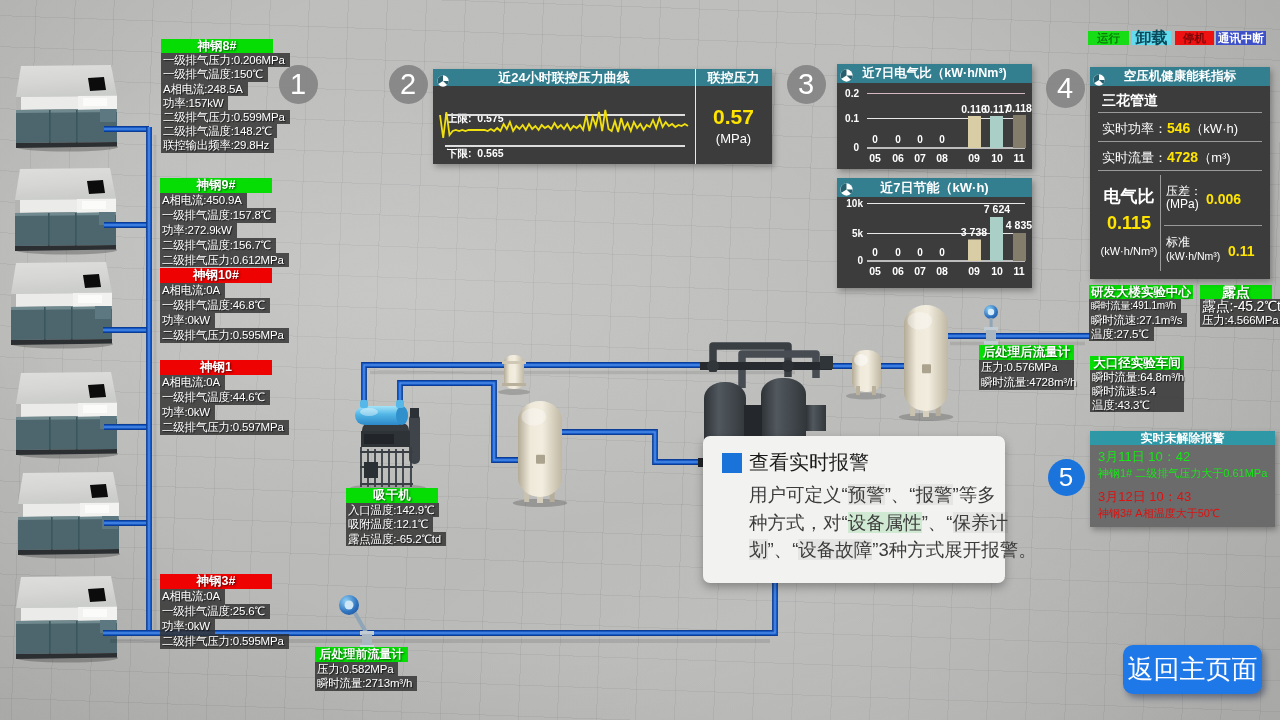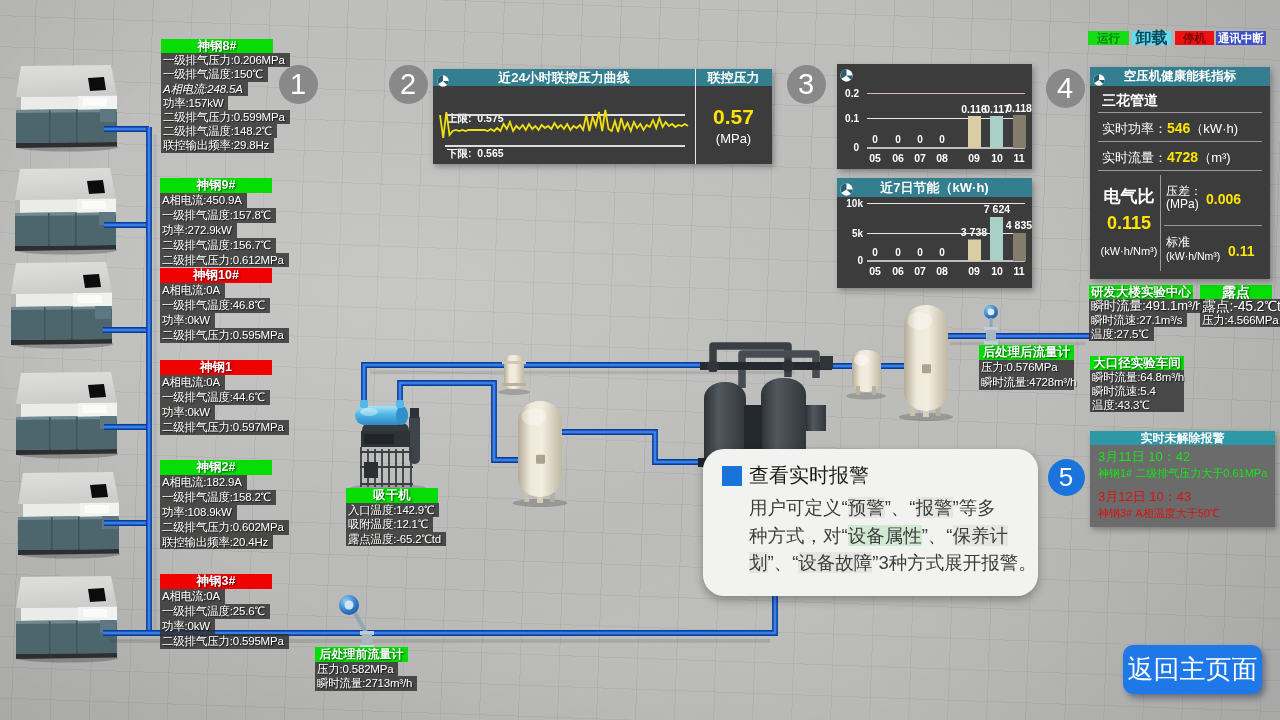--- a/index.html
+++ b/index.html
@@ -208,21 +208,21 @@
  <rect x="362" y="634" width="10" height="42" fill="#aab6c0"></rect>
  <rect x="360" y="645" width="14" height="4" fill="#ccd6de"></rect>
  <rect x="360" y="672" width="14" height="4" fill="#c2ccd4"></rect>
  <ellipse cx="367" cy="682" rx="16" ry="3" fill="rgba(40,40,40,0.22)"></ellipse>
 </g>
     </svg>
 <div style="position:absolute;left:161px;top:39px;z-index:30;line-height:0;white-space:nowrap;">
       <div style="width:112px;background:#05dd05;color:#ffffff;font-weight:bold;font-size:12.5px;line-height:14.2px;text-align:center;text-shadow:1px 1px 2px rgba(0,0,0,0.65);">神钢8#</div>
       <div style="line-height:0;white-space:nowrap;"><span style="display:inline-block;background:rgba(47,47,47,0.82);color:#fff;font-size:11.5px;line-height:14.2px;padding:0 5px 0 2px;letter-spacing:-0.2px;text-shadow:1px 1px 1px rgba(0,0,0,0.7);">一级排气压力:0.206MPa</span></div>
       <div style="line-height:0;white-space:nowrap;"><span style="display:inline-block;background:rgba(47,47,47,0.82);color:#fff;font-size:11.5px;line-height:14.2px;padding:0 5px 0 2px;letter-spacing:-0.2px;text-shadow:1px 1px 1px rgba(0,0,0,0.7);">一级排气温度:150℃</span></div>
-      <div style="line-height:0;white-space:nowrap;font-style:italic;"><span style="display:inline-block;background:rgba(47,47,47,0.82);color:#fff;font-size:11.5px;line-height:14.2px;padding:0 5px 0 2px;letter-spacing:-0.2px;text-shadow:1px 1px 1px rgba(0,0,0,0.7);">A相电流:248.5A</span></div>
+      <div style="line-height:0;white-space:nowrap;"><span style="display:inline-block;background:rgba(47,47,47,0.82);color:#fff;font-size:11.5px;line-height:14.2px;padding:0 5px 0 2px;letter-spacing:-0.2px;text-shadow:1px 1px 1px rgba(0,0,0,0.7);">A相电流:248.5A</span></div>
       <div style="line-height:0;white-space:nowrap;"><span style="display:inline-block;background:rgba(47,47,47,0.82);color:#fff;font-size:11.5px;line-height:14.2px;padding:0 5px 0 2px;letter-spacing:-0.2px;text-shadow:1px 1px 1px rgba(0,0,0,0.7);">功率:157kW</span></div>
       <div style="line-height:0;white-space:nowrap;"><span style="display:inline-block;background:rgba(47,47,47,0.82);color:#fff;font-size:11.5px;line-height:14.2px;padding:0 5px 0 2px;letter-spacing:-0.2px;text-shadow:1px 1px 1px rgba(0,0,0,0.7);">二级排气压力:0.599MPa</span></div>
       <div style="line-height:0;white-space:nowrap;"><span style="display:inline-block;background:rgba(47,47,47,0.82);color:#fff;font-size:11.5px;line-height:14.2px;padding:0 5px 0 2px;letter-spacing:-0.2px;text-shadow:1px 1px 1px rgba(0,0,0,0.7);">二级排气温度:148.2℃</span></div>
       <div style="line-height:0;white-space:nowrap;"><span style="display:inline-block;background:rgba(47,47,47,0.82);color:#fff;font-size:11.5px;line-height:14.2px;padding:0 5px 0 2px;letter-spacing:-0.2px;text-shadow:1px 1px 1px rgba(0,0,0,0.7);">联控输出频率:29.8Hz</span></div>
     </div>
     <div style="position:absolute;left:160px;top:178px;z-index:30;line-height:0;white-space:nowrap;">
       <div style="width:112px;background:#05dd05;color:#ffffff;font-weight:bold;font-size:12.5px;line-height:14.9px;text-align:center;text-shadow:1px 1px 2px rgba(0,0,0,0.65);">神钢9#</div>
       <div style="line-height:0;white-space:nowrap;"><span style="display:inline-block;background:rgba(47,47,47,0.82);color:#fff;font-size:11.5px;line-height:14.9px;padding:0 5px 0 2px;letter-spacing:-0.2px;text-shadow:1px 1px 1px rgba(0,0,0,0.7);">A相电流:450.9A</span></div>
       <div style="line-height:0;white-space:nowrap;"><span style="display:inline-block;background:rgba(47,47,47,0.82);color:#fff;font-size:11.5px;line-height:14.9px;padding:0 5px 0 2px;letter-spacing:-0.2px;text-shadow:1px 1px 1px rgba(0,0,0,0.7);">一级排气温度:157.8℃</span></div>
       <div style="line-height:0;white-space:nowrap;"><span style="display:inline-block;background:rgba(47,47,47,0.82);color:#fff;font-size:11.5px;line-height:14.9px;padding:0 5px 0 2px;letter-spacing:-0.2px;text-shadow:1px 1px 1px rgba(0,0,0,0.7);">功率:272.9kW</span></div>
@@ -236,28 +236,20 @@
       <div style="line-height:0;white-space:nowrap;"><span style="display:inline-block;background:rgba(47,47,47,0.82);color:#fff;font-size:11.5px;line-height:14.9px;padding:0 5px 0 2px;letter-spacing:-0.2px;text-shadow:1px 1px 1px rgba(0,0,0,0.7);">功率:0kW</span></div>
       <div style="line-height:0;white-space:nowrap;"><span style="display:inline-block;background:rgba(47,47,47,0.82);color:#fff;font-size:11.5px;line-height:14.9px;padding:0 5px 0 2px;letter-spacing:-0.2px;text-shadow:1px 1px 1px rgba(0,0,0,0.7);">二级排气压力:0.595MPa</span></div>
     </div>
     <div style="position:absolute;left:160px;top:360px;z-index:30;line-height:0;white-space:nowrap;">
       <div style="width:112px;background:#ee0202;color:#ffffff;font-weight:bold;font-size:12.5px;line-height:14.9px;text-align:center;text-shadow:1px 1px 2px rgba(0,0,0,0.65);">神钢1</div>
       <div style="line-height:0;white-space:nowrap;"><span style="display:inline-block;background:rgba(47,47,47,0.82);color:#fff;font-size:11.5px;line-height:14.9px;padding:0 5px 0 2px;letter-spacing:-0.2px;text-shadow:1px 1px 1px rgba(0,0,0,0.7);">A相电流:0A</span></div>
       <div style="line-height:0;white-space:nowrap;"><span style="display:inline-block;background:rgba(47,47,47,0.82);color:#fff;font-size:11.5px;line-height:14.9px;padding:0 5px 0 2px;letter-spacing:-0.2px;text-shadow:1px 1px 1px rgba(0,0,0,0.7);">一级排气温度:44.6℃</span></div>
       <div style="line-height:0;white-space:nowrap;"><span style="display:inline-block;background:rgba(47,47,47,0.82);color:#fff;font-size:11.5px;line-height:14.9px;padding:0 5px 0 2px;letter-spacing:-0.2px;text-shadow:1px 1px 1px rgba(0,0,0,0.7);">功率:0kW</span></div>
       <div style="line-height:0;white-space:nowrap;"><span style="display:inline-block;background:rgba(47,47,47,0.82);color:#fff;font-size:11.5px;line-height:14.9px;padding:0 5px 0 2px;letter-spacing:-0.2px;text-shadow:1px 1px 1px rgba(0,0,0,0.7);">二级排气压力:0.597MPa</span></div>
     </div>
-    <div style="position:absolute;left:160px;top:460px;z-index:30;line-height:0;white-space:nowrap;">
-      <div style="width:112px;background:#05dd05;color:#ffffff;font-weight:bold;font-size:12.5px;line-height:14.9px;text-align:center;text-shadow:1px 1px 2px rgba(0,0,0,0.65);">神钢2#</div>
-      <div style="line-height:0;white-space:nowrap;"><span style="display:inline-block;background:rgba(47,47,47,0.82);color:#fff;font-size:11.5px;line-height:14.9px;padding:0 5px 0 2px;letter-spacing:-0.2px;text-shadow:1px 1px 1px rgba(0,0,0,0.7);">A相电流:182.9A</span></div>
-      <div style="line-height:0;white-space:nowrap;"><span style="display:inline-block;background:rgba(47,47,47,0.82);color:#fff;font-size:11.5px;line-height:14.9px;padding:0 5px 0 2px;letter-spacing:-0.2px;text-shadow:1px 1px 1px rgba(0,0,0,0.7);">一级排气温度:158.2℃</span></div>
-      <div style="line-height:0;white-space:nowrap;"><span style="display:inline-block;background:rgba(47,47,47,0.82);color:#fff;font-size:11.5px;line-height:14.9px;padding:0 5px 0 2px;letter-spacing:-0.2px;text-shadow:1px 1px 1px rgba(0,0,0,0.7);">功率:108.9kW</span></div>
-      <div style="line-height:0;white-space:nowrap;"><span style="display:inline-block;background:rgba(47,47,47,0.82);color:#fff;font-size:11.5px;line-height:14.9px;padding:0 5px 0 2px;letter-spacing:-0.2px;text-shadow:1px 1px 1px rgba(0,0,0,0.7);">二级排气压力:0.602MPa</span></div>
-      <div style="line-height:0;white-space:nowrap;"><span style="display:inline-block;background:rgba(47,47,47,0.82);color:#fff;font-size:11.5px;line-height:14.9px;padding:0 5px 0 2px;letter-spacing:-0.2px;text-shadow:1px 1px 1px rgba(0,0,0,0.7);">联控输出频率:20.4Hz</span></div>
-    </div>
     <div style="position:absolute;left:160px;top:574px;z-index:30;line-height:0;white-space:nowrap;">
       <div style="width:112px;background:#ee0202;color:#ffffff;font-weight:bold;font-size:12.5px;line-height:14.9px;text-align:center;text-shadow:1px 1px 2px rgba(0,0,0,0.65);">神钢3#</div>
       <div style="line-height:0;white-space:nowrap;"><span style="display:inline-block;background:rgba(47,47,47,0.82);color:#fff;font-size:11.5px;line-height:14.9px;padding:0 5px 0 2px;letter-spacing:-0.2px;text-shadow:1px 1px 1px rgba(0,0,0,0.7);">A相电流:0A</span></div>
       <div style="line-height:0;white-space:nowrap;"><span style="display:inline-block;background:rgba(47,47,47,0.82);color:#fff;font-size:11.5px;line-height:14.9px;padding:0 5px 0 2px;letter-spacing:-0.2px;text-shadow:1px 1px 1px rgba(0,0,0,0.7);">一级排气温度:25.6℃</span></div>
       <div style="line-height:0;white-space:nowrap;"><span style="display:inline-block;background:rgba(47,47,47,0.82);color:#fff;font-size:11.5px;line-height:14.9px;padding:0 5px 0 2px;letter-spacing:-0.2px;text-shadow:1px 1px 1px rgba(0,0,0,0.7);">功率:0kW</span></div>
       <div style="line-height:0;white-space:nowrap;"><span style="display:inline-block;background:rgba(47,47,47,0.82);color:#fff;font-size:11.5px;line-height:14.9px;padding:0 5px 0 2px;letter-spacing:-0.2px;text-shadow:1px 1px 1px rgba(0,0,0,0.7);">二级排气压力:0.595MPa</span></div>
     </div>
     <div style="position:absolute;left:346px;top:488px;z-index:30;line-height:0;white-space:nowrap;">
       <div style="width:92px;background:#05dd05;color:#ffffff;font-weight:bold;font-size:12.5px;line-height:14.6px;text-align:center;text-shadow:1px 1px 2px rgba(0,0,0,0.65);">吸干机</div>
       <div style="line-height:0;white-space:nowrap;"><span style="display:inline-block;background:rgba(47,47,47,0.82);color:#fff;font-size:11.5px;line-height:14.6px;padding:0 5px 0 2px;letter-spacing:-0.2px;text-shadow:1px 1px 1px rgba(0,0,0,0.7);">入口温度:142.9℃</span></div>
@@ -269,21 +261,21 @@
       <div style="line-height:0;white-space:nowrap;"><span style="display:inline-block;background:rgba(47,47,47,0.82);color:#fff;font-size:11.5px;line-height:14.6px;padding:0 5px 0 2px;letter-spacing:-0.2px;text-shadow:1px 1px 1px rgba(0,0,0,0.7);">压力:0.582MPa</span></div>
       <div style="line-height:0;white-space:nowrap;"><span style="display:inline-block;background:rgba(47,47,47,0.82);color:#fff;font-size:11.5px;line-height:14.6px;padding:0 5px 0 2px;letter-spacing:-0.2px;text-shadow:1px 1px 1px rgba(0,0,0,0.7);">瞬时流量:2713m³/h</span></div>
     </div>
     <div style="position:absolute;left:979px;top:345px;z-index:30;line-height:0;white-space:nowrap;">
       <div style="width:95px;background:#05dd05;color:#ffffff;font-weight:bold;font-size:12.5px;line-height:15px;text-align:center;text-shadow:1px 1px 2px rgba(0,0,0,0.65);">后处理后流量计</div>
       <div style="width:95px;background:rgba(47,47,47,0.82);color:#fff;font-size:11.5px;line-height:15px;padding:0 0 0 2px;letter-spacing:-0.2px;text-shadow:1px 1px 1px rgba(0,0,0,0.7);">压力:0.576MPa</div>
       <div style="width:95px;background:rgba(47,47,47,0.82);color:#fff;font-size:11.5px;line-height:15px;padding:0 0 0 2px;letter-spacing:-0.2px;text-shadow:1px 1px 1px rgba(0,0,0,0.7);">瞬时流量:4728m³/h</div>
     </div>
     <div style="position:absolute;left:1089px;top:285px;z-index:30;line-height:0;white-space:nowrap;">
       <div style="width:104px;background:#05dd05;color:#ffffff;font-weight:bold;font-size:12.5px;line-height:14px;text-align:center;text-shadow:1px 1px 2px rgba(0,0,0,0.65);">研发大楼实验中心</div>
-      <div style="line-height:0;white-space:nowrap;"><span style="display:inline-block;background:rgba(47,47,47,0.82);color:#fff;font-size:13px;line-height:14px;padding:0 5px 0 2px;letter-spacing:-0.2px;text-shadow:1px 1px 1px rgba(0,0,0,0.7);text-align:center;">瞬时流量:491.1m³/h</span></div>
+      <div style="line-height:0;white-space:nowrap;"><span style="display:inline-block;background:rgba(47,47,47,0.82);color:#fff;font-size:10px;line-height:14px;padding:0 5px 0 2px;letter-spacing:-0.2px;text-shadow:1px 1px 1px rgba(0,0,0,0.7);text-align:center;">瞬时流量:491.1m³/h</span></div>
       <div style="line-height:0;white-space:nowrap;"><span style="display:inline-block;background:rgba(47,47,47,0.82);color:#fff;font-size:11.5px;line-height:14px;padding:0 5px 0 2px;letter-spacing:-0.2px;text-shadow:1px 1px 1px rgba(0,0,0,0.7);">瞬时流速:27.1m³/s</span></div>
       <div style="line-height:0;white-space:nowrap;"><span style="display:inline-block;background:rgba(47,47,47,0.82);color:#fff;font-size:11.5px;line-height:14px;padding:0 5px 0 2px;letter-spacing:-0.2px;text-shadow:1px 1px 1px rgba(0,0,0,0.7);">温度:27.5℃</span></div>
     </div>
     <div style="position:absolute;left:1200px;top:285px;z-index:30;line-height:0;white-space:nowrap;">
       <div style="width:72px;background:#05dd05;color:#ffffff;font-weight:bold;font-size:14px;line-height:14px;text-align:center;text-shadow:1px 1px 2px rgba(0,0,0,0.65);">露点</div>
       <div style="line-height:0;white-space:nowrap;"><span style="display:inline-block;background:rgba(47,47,47,0.82);color:#fff;font-size:14px;line-height:14px;padding:0 5px 0 2px;letter-spacing:-0.2px;text-shadow:1px 1px 1px rgba(0,0,0,0.7);">露点:-45.2℃td</span></div>
       <div style="line-height:0;white-space:nowrap;"><span style="display:inline-block;background:rgba(47,47,47,0.82);color:#fff;font-size:11.5px;line-height:14px;padding:0 5px 0 2px;letter-spacing:-0.2px;text-shadow:1px 1px 1px rgba(0,0,0,0.7);">压力:4.566MPa</span></div>
     </div>
     <div style="position:absolute;left:1090px;top:356px;z-index:30;line-height:0;white-space:nowrap;">
       <div style="width:94px;background:#05dd05;color:#ffffff;font-weight:bold;font-size:12.5px;line-height:14px;text-align:center;text-shadow:1px 1px 2px rgba(0,0,0,0.65);">大口径实验车间</div>
@@ -314,20 +306,21 @@
  <div style="position:absolute;left:12px;top:45px;width:240px;height:1.5px;background:#ddd;"></div>
  <div style="position:absolute;left:12px;top:76px;width:240px;height:1.5px;background:#ddd;"></div>
  <div style="position:absolute;left:14px;top:78px;color:#fff;font-size:10.5px;font-weight:bold;">下限:&nbsp;&nbsp;0.565</div>
  <svg width="339" height="95" style="position:absolute;left:0;top:0;" viewBox="433 69 339 95">
         <polyline points="440.0,115 443.2,138 446.4,112 449.5,135 452.7,131 455.9,130 459.1,131 462.3,130 465.4,131 468.6,130 471.8,130 475.0,130 478.2,130 481.3,130 484.5,130 487.7,131 490.9,129 494.1,131 497.2,128 500.4,131 503.6,124 506.8,129 509.9,122 513.1,131 516.3,126 519.5,129 522.7,125 525.8,130 529.0,124 532.2,129 535.4,126 538.6,130 541.7,125 544.9,128 548.1,126 551.3,129 554.5,123 557.6,128 560.8,125 564.0,129 567.2,124 570.4,130 573.5,126 576.7,128 579.9,125 583.1,130 586.3,115 589.4,131 592.6,117 595.8,126 599.0,112 602.2,131 605.3,110 608.5,129 611.7,131 614.9,121 618.1,132 621.2,118 624.4,129 627.6,123 630.8,131 633.9,122 637.1,128 640.3,124 643.5,130 646.7,125 649.8,127 653.0,120 656.2,128 659.4,118 662.6,127 665.7,122 668.9,126 672.1,124 675.3,127 678.5,125 681.6,126 684.8,124 688.0,126" fill="none" stroke="#f0e010" stroke-width="1.8"></polyline>
       </svg>
  <div style="position:absolute;left:262px;top:36px;width:77px;text-align:center;color:#ffe400;font-size:21px;font-weight:bold;">0.57</div>
  <div style="position:absolute;left:262px;top:62px;width:77px;text-align:center;color:#fff;font-size:13px;">(MPa)</div>
 </div>
 <div style="position:absolute;left:837px;top:64px;width:195px;height:105px;background:#3c3c3c;z-index:35;box-shadow:2px 3px 6px rgba(0,0,0,0.3);">
+ <div style="position:absolute;left:0;top:0;width:100%;height:19px;background:#337f90;color:#fff;font-weight:bold;font-size:12.5px;text-align:center;line-height:19px;">近7日电气比（kW·h/Nm³)</div>
  <div style="position:absolute;left:3px;top:2px;"><svg width="13" height="13" viewBox="0 0 20 20" style="vertical-align:middle;">
           <circle cx="10" cy="10" r="9.5" fill="#ffffff"></circle>
           <path d="M10,10 L10,0.5 A9.5,9.5 0 0,0 2.2,14.9 Z" fill="#26606e"></path>
           <path d="M10,10 L16.9,16.5 A9.5,9.5 0 0,0 19.5,10 L10,10 Z" fill="#26606e"></path>
         </svg></div>
  <svg width="195" height="105" viewBox="0 0 195 105" style="position:absolute;left:0;top:0;">
   <line x1="30" y1="29.5" x2="188" y2="29.5" stroke="#d8b8c0" stroke-width="1"></line>
   <line x1="30" y1="54.5" x2="188" y2="54.5" stroke="#e8e8e8" stroke-width="1"></line>
   <line x1="30" y1="84" x2="188" y2="84" stroke="#e8e8e8" stroke-width="1.5"></line>
   <rect x="131" y="52" width="13" height="32" fill="#d9cda6"></rect>
@@ -414,19 +407,19 @@
 </div>
 <div style="position:absolute;left:1090px;top:431px;width:185px;height:96px;z-index:35;box-shadow:2px 3px 6px rgba(0,0,0,0.3);">
  <div style="height:14px;background:#2f98a6;color:#fff;font-weight:bold;font-size:12px;text-align:center;line-height:14px;">实时未解除报警</div>
  <div style="height:82px;background:#6b6b6b;padding:3px 0 0 8px;white-space:nowrap;overflow:hidden;">
   <div style="color:#17e617;font-size:13px;line-height:17px;">3月11日 10：42</div>
   <div style="color:#17e617;font-size:11px;line-height:16px;">神钢1# 二级排气压力大于0.61MPa</div>
   <div style="color:#dd1111;font-size:13px;line-height:16px;margin-top:8px;">3月12日 10：43</div>
   <div style="color:#dd1111;font-size:11px;line-height:16px;">神钢3# A相温度大于50℃</div>
  </div>
 </div>
-<div style="position:absolute;left:703px;top:449px;width:335px;height:147px;background:#f2f2f0;border-radius:21px;z-index:38;box-shadow:0 4px 10px rgba(0,0,0,0.3);">
+<div style="position:absolute;left:703px;top:436px;width:302px;height:147px;background:#f2f2f0;border-radius:7px;z-index:38;box-shadow:0 4px 10px rgba(0,0,0,0.3);">
  <div style="position:absolute;left:19px;top:17px;width:20px;height:20px;background:#1a73d8;"></div>
  <div style="position:absolute;left:46px;top:13px;color:#1a1a1a;font-size:20px;">查看实时报警</div>
  <div style="position:absolute;left:46px;top:45px;color:#3c3c3c;font-size:18.5px;line-height:27.5px;white-space:nowrap;">用户可定义“<span style="background:rgba(0,0,0,0.05);">预警</span>”、“<span style="background:rgba(0,0,0,0.05);">报警</span>”等多<br>种方式，对“<span style="background:rgba(180,225,185,0.55);">设备属性</span>”、“<span style="background:rgba(0,0,0,0.05);">保养计</span><br><span style="background:rgba(0,0,0,0.05);">划</span>”、“<span style="background:rgba(0,0,0,0.05);">设备故障</span>”3种方式展开报警。</div>
 </div>
     <div style="position:absolute;left:1123px;top:645px;width:139px;height:49px;background:#1e78e8;border-radius:10px;z-index:40;color:#fff;font-size:26px;text-align:center;line-height:49px;box-shadow:3px 4px 6px rgba(0,20,60,0.4);">返回主页面</div>
 </div>
 
 </body></html>

